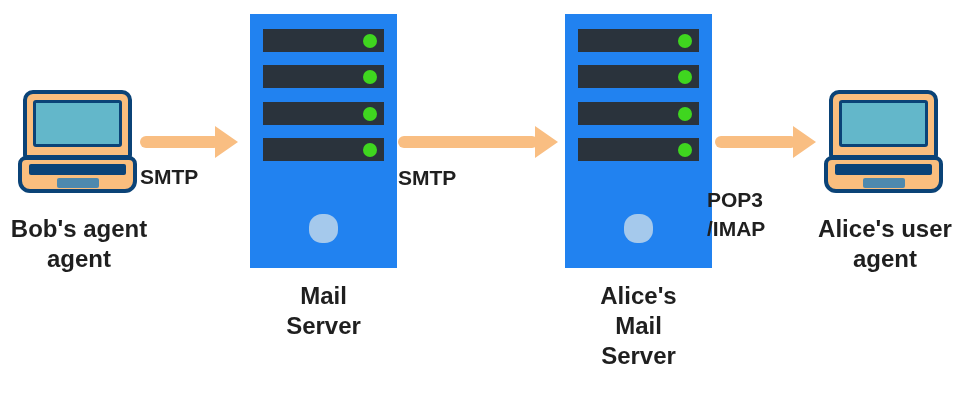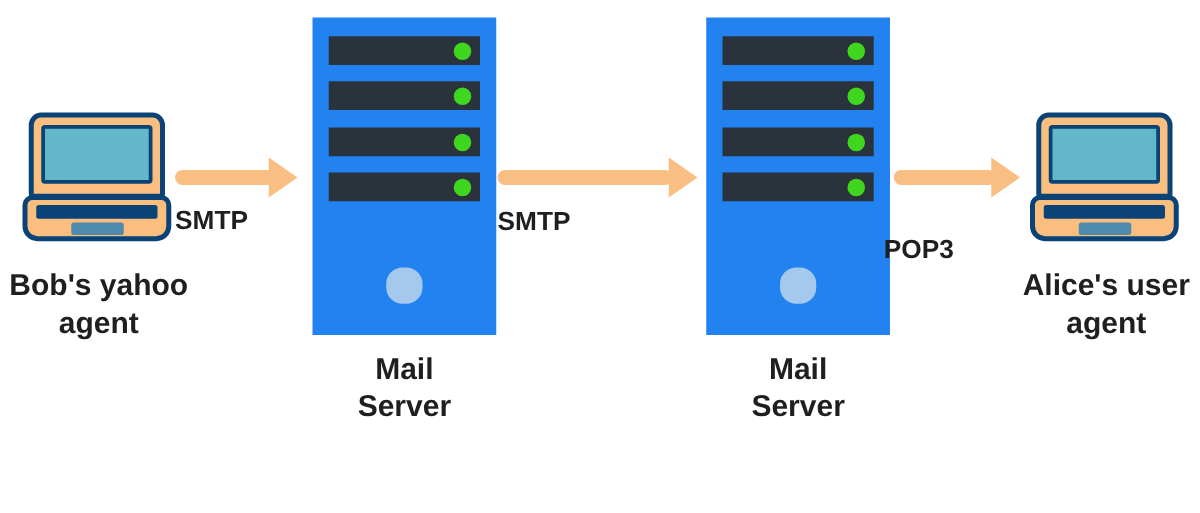--- a/index.html
+++ b/index.html
@@ -108,21 +108,21 @@
   <div class="laptop laptop-bob">
     <div class="lap-lid">
       <div class="lap-screen"></div>
     </div>
     <div class="lap-base">
       <div class="lap-keys"></div>
       <div class="lap-pad"></div>
     </div>
   </div>
   <div class="node-label label-bob-agent">
-    <span class="line">Bob's yahoo</span>
+    <span class="line">Bob's agent</span>
     <span class="line">agent</span>
   </div>
 
   <div class="arrow arrow-1">
     <div class="shaft"></div>
     <div class="head"></div>
   </div>
   <div class="edge-label edge-label-1">
     <span class="line">SMTP</span>
   </div>
@@ -164,30 +164,32 @@
     </div>
     <div class="slot slot-3">
       <div class="led"></div>
     </div>
     <div class="slot slot-4">
       <div class="led"></div>
     </div>
     <div class="power"></div>
   </div>
   <div class="node-label label-alice-server">
+    <span class="line">Alice's</span>
     <span class="line">Mail</span>
     <span class="line">Server</span>
   </div>
 
   <div class="arrow arrow-3">
     <div class="shaft"></div>
     <div class="head"></div>
   </div>
   <div class="edge-label edge-label-3">
     <span class="line">POP3</span>
+    <span class="line">/IMAP</span>
   </div>
 
   <div class="laptop laptop-alice">
     <div class="lap-lid">
       <div class="lap-screen"></div>
     </div>
     <div class="lap-base">
       <div class="lap-keys"></div>
       <div class="lap-pad"></div>
     </div>

